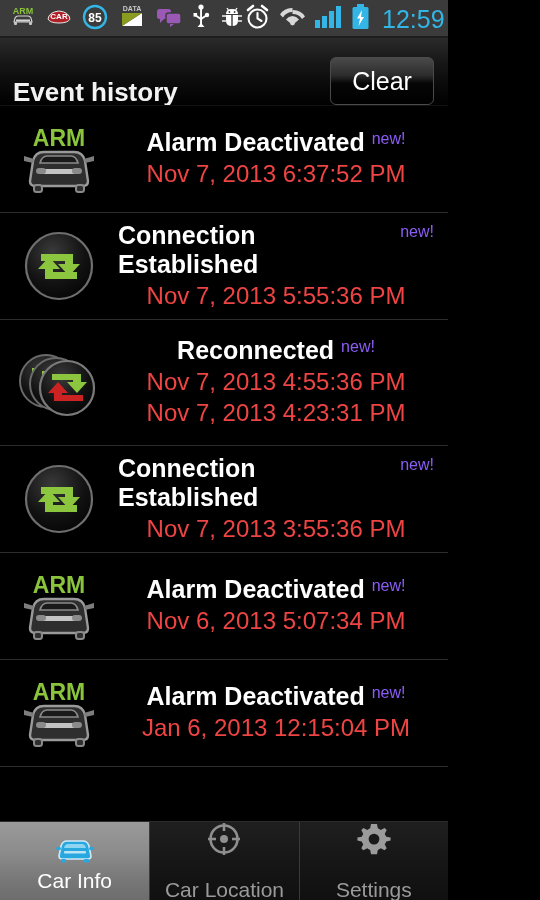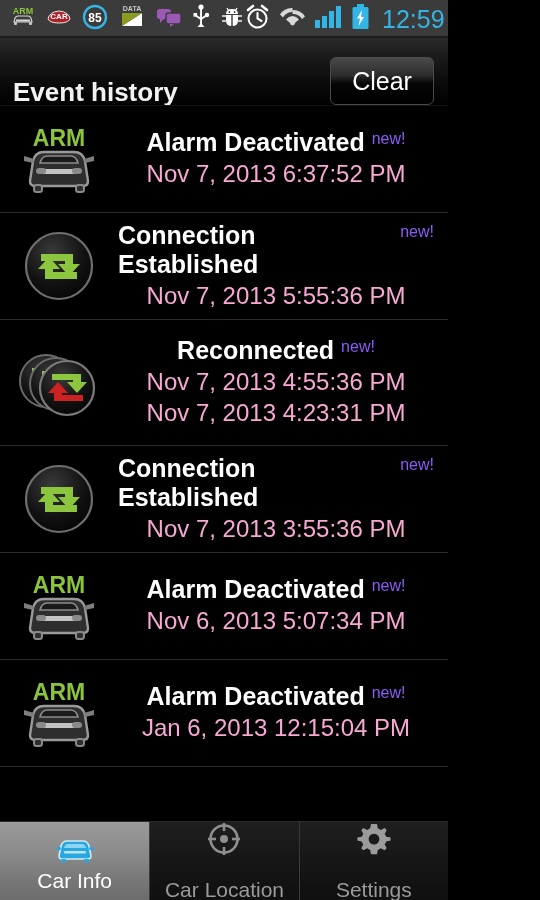--- a/index.html
+++ b/index.html
@@ -140,21 +140,21 @@
     line-height: 1.18;
   }
   .row-new {
     color: #8b5cf6;
     font-size: 16px;
     font-weight: normal;
     line-height: 1;
     padding-top: 3px;
   }
   .row-time {
-    color: #f9a8d4;
+    color: #ef4444;
     font-size: 24px;
     font-weight: normal;
     line-height: 1.28;
     margin-top: 1px;
   }
 
   
   .tabbar {
     height: 79px;
     flex: 0 0 auto;

